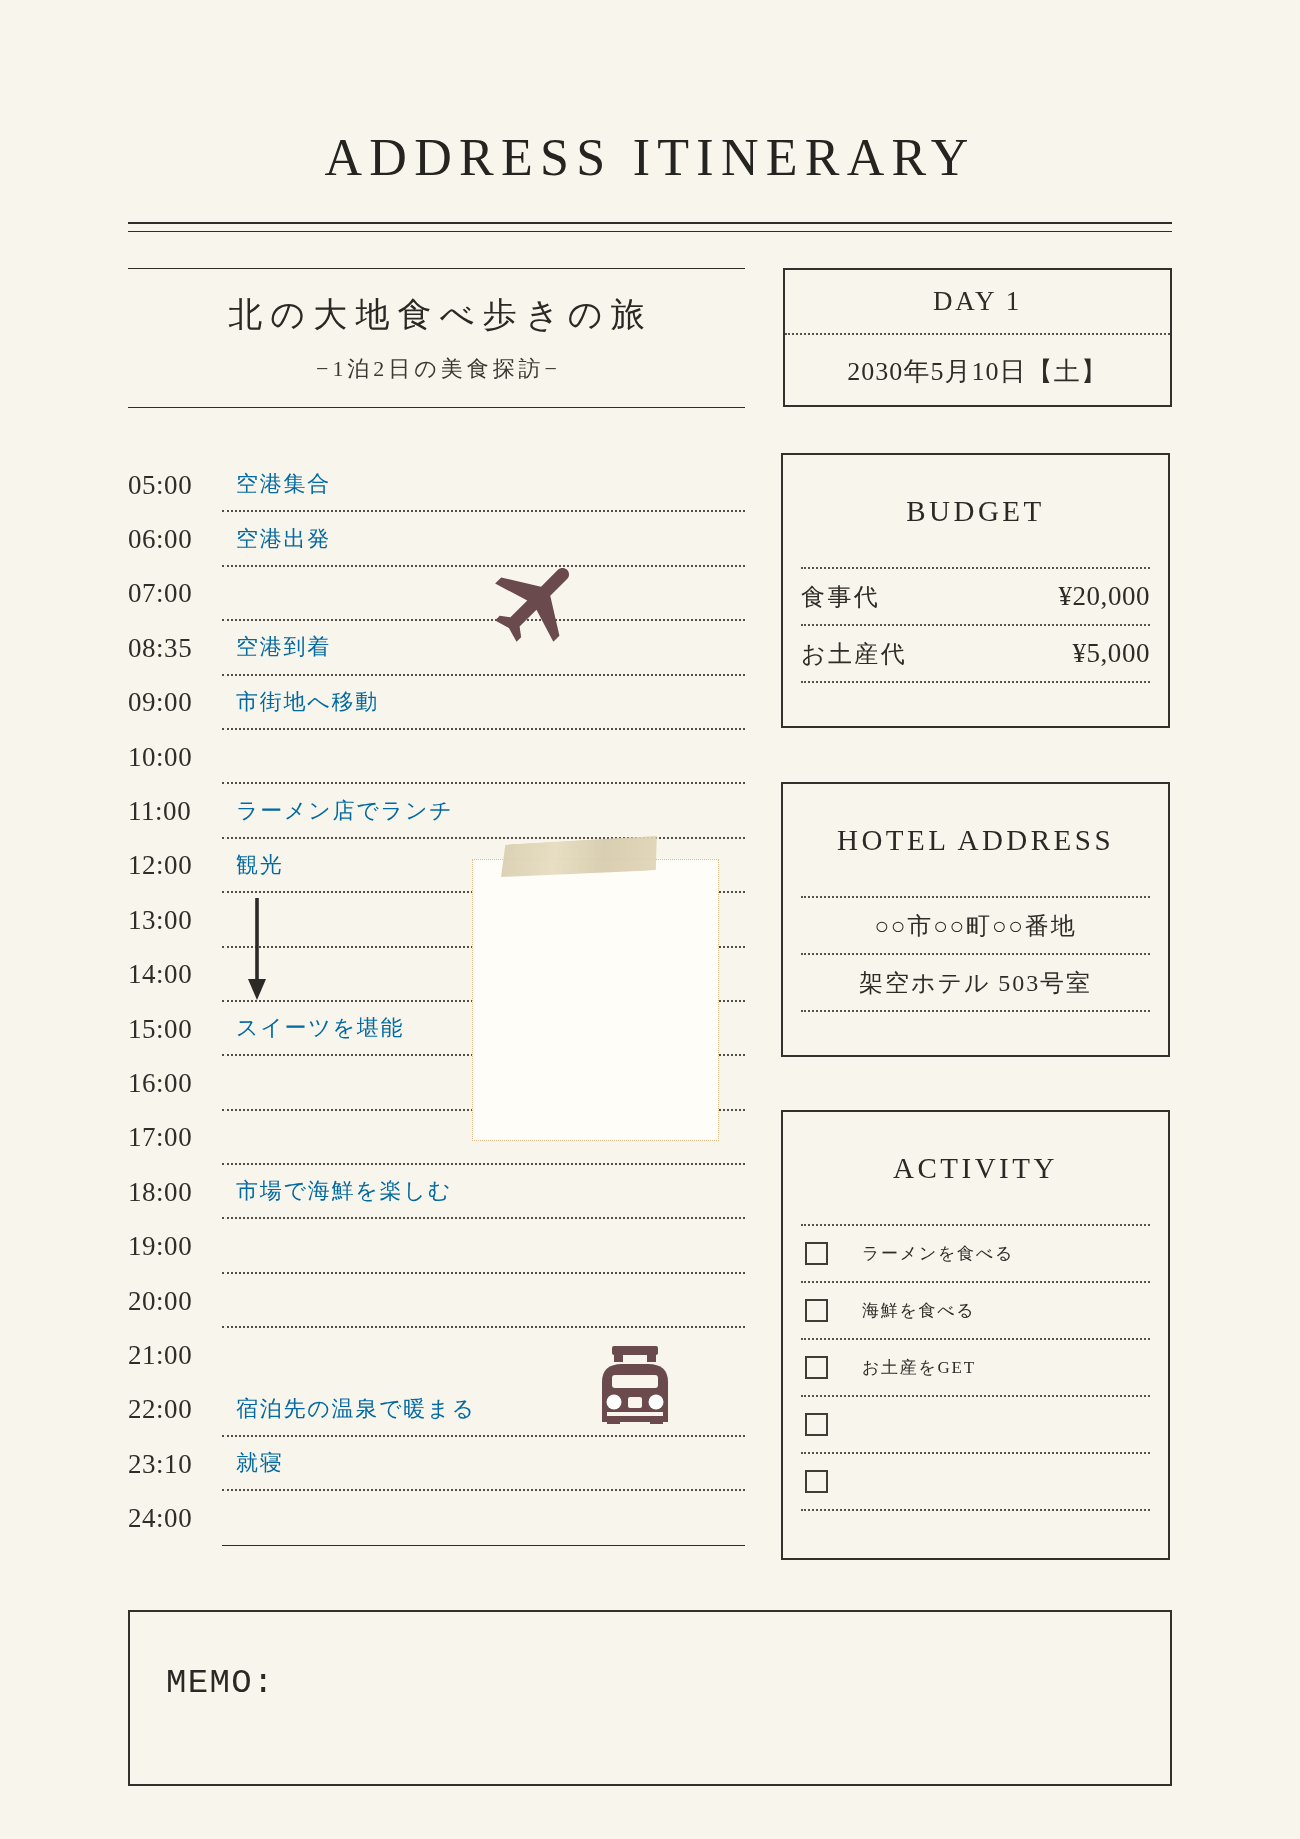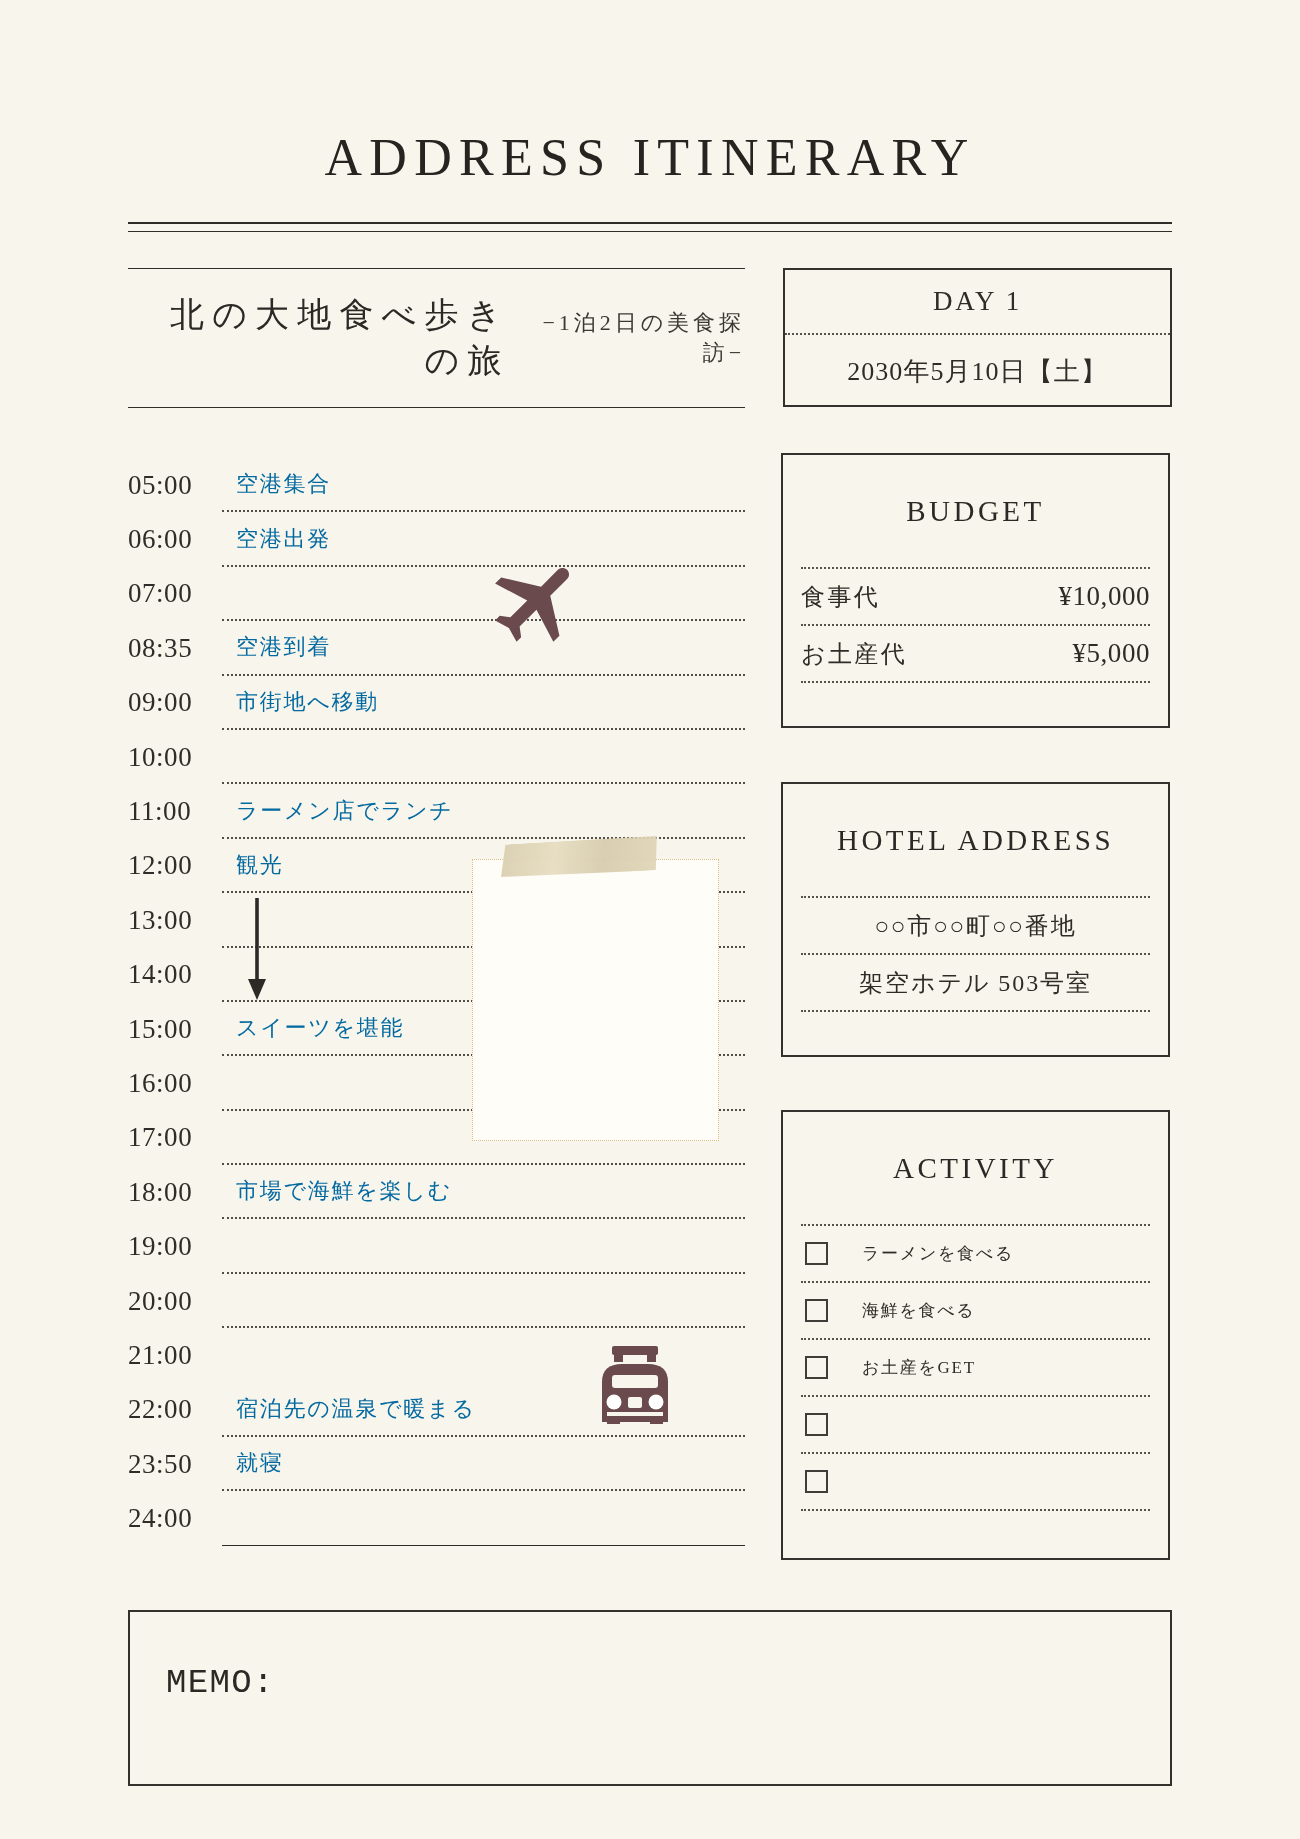--- a/index.html
+++ b/index.html
@@ -18,21 +18,21 @@
   }
   .double-rule{
     left:128px;top:222px;width:1044px;height:7px;
     border-top:2.5px solid #2f2d28;border-bottom:1.3px solid #2f2d28;
   }
 
   
   .trip-head{
     left:128px;top:268px;width:617px;height:138px;
     border-top:1.6px solid #2f2d28;border-bottom:1.6px solid #2f2d28;
-    display:flex;flex-direction:row;align-items:center;justify-content:center;gap:16px;text-align:right;
+    display:flex;flex-direction:column;align-items:center;justify-content:center;gap:16px;
   }
   .trip-title{font-size:34px;letter-spacing:.24em;color:#2b2925;text-indent:.24em;}
   .trip-subtitle{font-size:22px;letter-spacing:.18em;color:#3a3832;text-indent:.18em;}
 
   
   .day-box{
     left:783px;top:268px;width:389px;height:139px;
     border:2px solid #33312c;box-sizing:border-box;background:transparent;
   }
   .day-box .day-label{height:63px;display:flex;align-items:center;justify-content:center;
@@ -177,21 +177,21 @@
       <div class="tl-cell"></div>
     </div>
   <div class="tl-row">
       <div class="tl-time">21:00</div>
     </div>
   <div class="tl-row">
       <div class="tl-time">22:00</div>
       <div class="tl-cell">宿泊先の温泉で暖まる</div>
     </div>
   <div class="tl-row">
-      <div class="tl-time">23:50</div>
+      <div class="tl-time">23:10</div>
       <div class="tl-cell">就寝</div>
     </div>
   <div class="tl-row">
       <div class="tl-time">24:00</div>
       <div class="tl-cell"></div>
     </div>
 </div>
 
 <div class="abs note"></div>
 <div class="abs tape"></div>
@@ -224,21 +224,21 @@
     <circle cx="18" cy="58" r="7.5" fill="#ffffff"></circle>
     <circle cx="60" cy="58" r="7.5" fill="#ffffff"></circle>
     <rect x="32" y="53" width="14" height="11" rx="2" fill="#f8f6ec"></rect>
   </svg>
 </div>
 
 <div class="abs side-box budget-box">
   <div class="side-title">BUDGET</div>
   <div class="b-row">
     <span class="b-label">食事代</span>
-    <span class="b-amount">¥10,000</span>
+    <span class="b-amount">¥20,000</span>
   </div>
   <div class="b-row">
     <span class="b-label">お土産代</span>
     <span class="b-amount">¥5,000</span>
   </div>
 </div>
 
 <div class="abs side-box hotel-box">
   <div class="side-title">HOTEL ADDRESS</div>
   <div class="h-row">○○市○○町○○番地</div>

